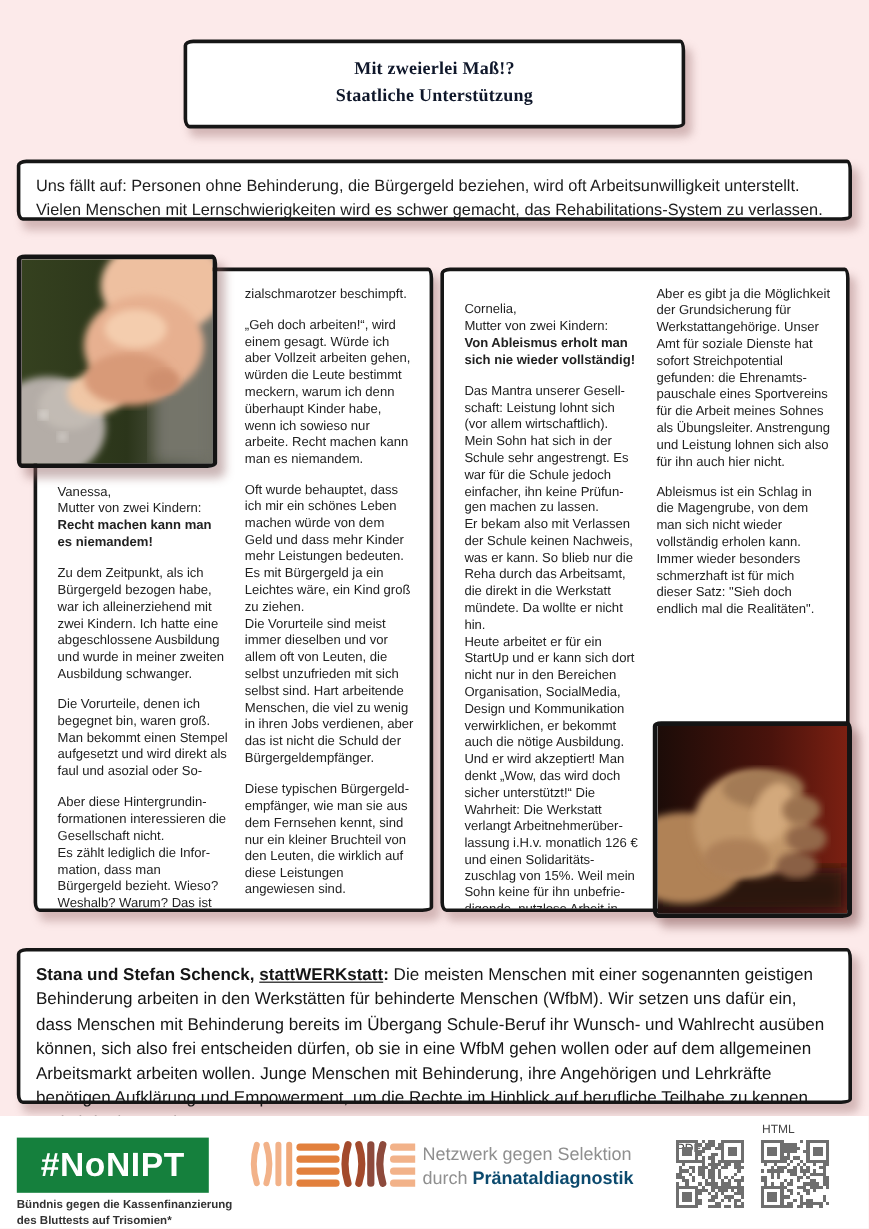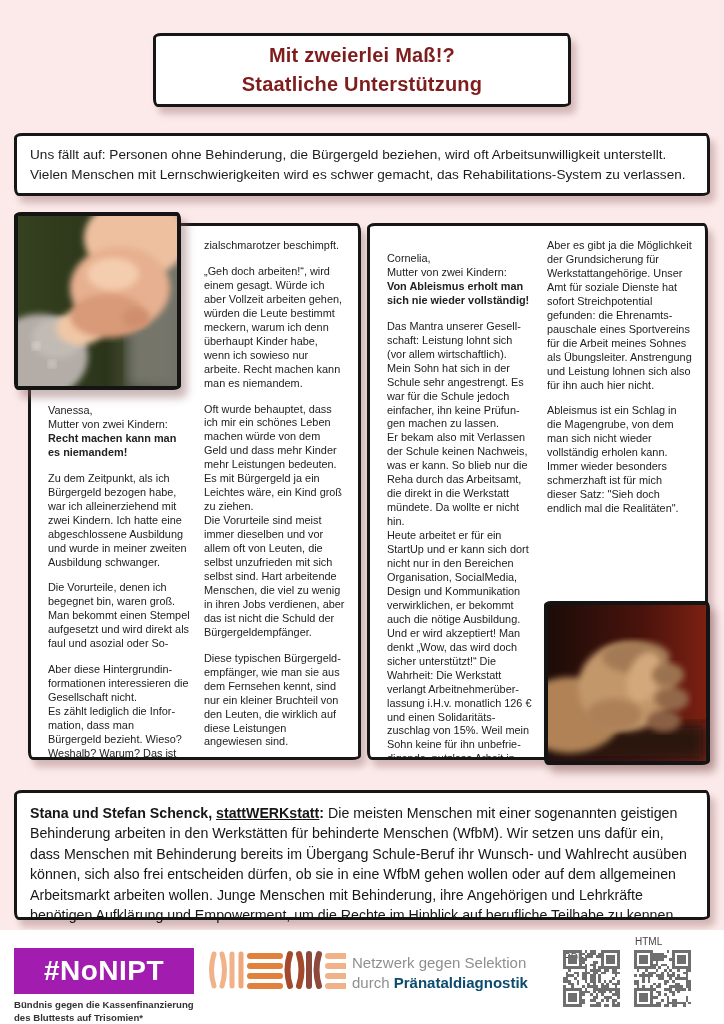--- a/index.html
+++ b/index.html
@@ -6,23 +6,23 @@
   html,body { width: 724px; height: 1024px; }
   body { font-family: "Liberation Sans", sans-serif; background: #fceaea; position: relative; overflow: hidden; }
   .page { position: absolute; inset: 0; background: #fceaea; }
 
   .box { position: absolute; background: #ffffff; border: 3px solid #161616;
          border-radius: 8px 4px 9px 5px / 5px 9px 4px 8px;
          box-shadow: 5px 7px 7px rgba(150,105,105,0.40); }
 
   .title-box { left: 153px; top: 33px; width: 418px; height: 74px;
                display: flex; flex-direction: column; align-items: center; justify-content: center; }
-  .title-box div { font-size: 20px; font-weight: bold; color: #7f1d1d; line-height: 1.45; letter-spacing: .2px; }
-
-  .intro-box { left: 14px; top: 133px; width: 696px; height: 63px; padding: 9px 13px; }
+  .title-box div { font-size: 15px; font-weight: bold; color: #0f172a; line-height: 1.45; letter-spacing: .2px; font-family: Liberation Serif, serif; }
+
+  .intro-box { left: 14px; top: 133px; width: 696px; height: 51px; padding: 9px 13px; }
   .intro-box p { font-size: 13.6px; color: #1c1c1c; line-height: 1.46; white-space: pre-line; }
 
   .story-box { top: 223px; height: 537px; padding: 13px 12px 10px 17px; display: flex; gap: 14px; overflow: hidden; }
   .story-box.left  { left: 28px;  width: 333px; }
   .story-box.right { left: 367px; width: 341px; }
   .col { width: 50%; font-size: 10.9px; line-height: 1.28; color: #222; }
   .col p { margin: 0 0 12px 0; white-space: pre-line; }
   .col p.tight { margin-bottom: 0; margin-top: 13px; }
   .col .headline { font-weight: bold; }
   .col.offset { padding-top: 152px; }
@@ -32,21 +32,21 @@
            box-shadow: 6px 8px 8px rgba(140,95,95,0.45); overflow: hidden; }
   .photo svg { display: block; }
   .photo.hands { left: 14px; top: 212px; width: 167px; height: 178px; }
   .photo.fist  { left: 544px; top: 601px; width: 166px; height: 164px; }
 
   .bottom-box { left: 14px; top: 790px; width: 696px; height: 130px; padding: 10px 13px; }
   .bottom-box .txt { font-size: 14.2px; line-height: 1.44; color: #161616; display: inline; }
   .bottom-box b.u { text-decoration: underline; }
 
   .footer { position: absolute; left: 0; top: 930px; width: 724px; height: 94px; background: #ffffff; }
-  .nonipt-box { position: absolute; left: 14px; top: 18px; width: 180px; height: 46px; background: #a21caf;
+  .nonipt-box { position: absolute; left: 14px; top: 18px; width: 160px; height: 46px; background: #15803d;
                 display: flex; align-items: center; justify-content: center; }
   .nonipt-box span { color: #ffffff; font-weight: bold; font-size: 28px; letter-spacing: .5px; }
   .nonipt-tagline { position: absolute; left: 14px; top: 69px; width: 210px; font-size: 9.6px; font-weight: bold;
                     color: #333; line-height: 1.35; white-space: pre-line; }
   .netz-logo { position: absolute; left: 208px; top: 18px; }
   .netz-text { position: absolute; left: 352px; top: 23px; font-size: 15px; color: #8f8f8f; line-height: 1.35; }
   .netz-text b { color: #0c4a6e; }
   .qr-label { position: absolute; top: 6px; font-size: 10px; color: #454545; }
   .qr-label.pdf { left: 564px; margin-top: 16px; }
   .qr-label.html { left: 635px; }

